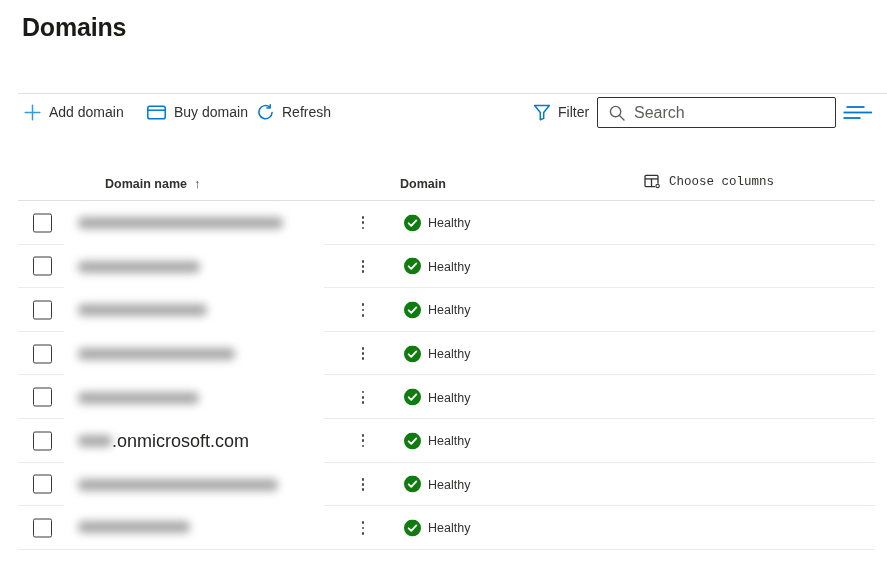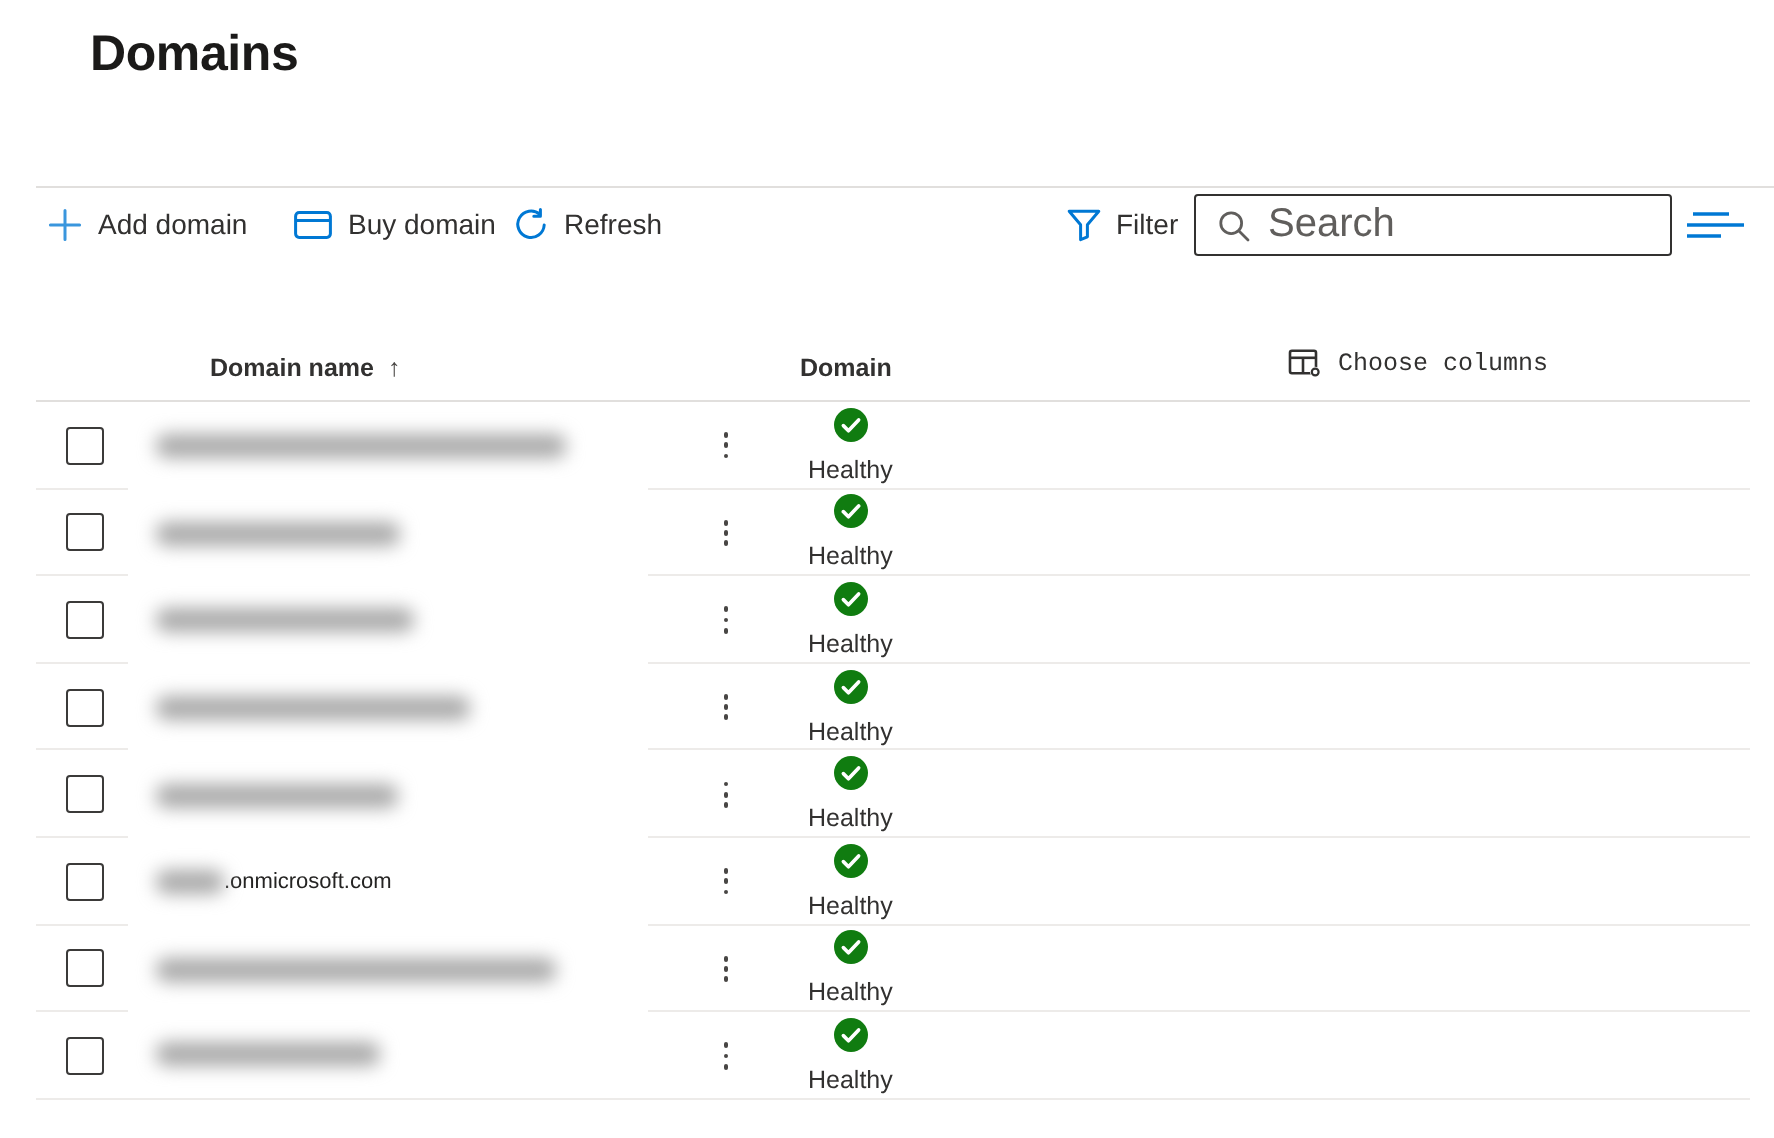--- a/index.html
+++ b/index.html
@@ -1,42 +1,42 @@
 <!DOCTYPE html>
 <html><head>
 <meta charset="utf-8">
 <style>
   * { margin:0; padding:0; box-sizing:border-box; }
   body { background:#fff; font-family:"Liberation Sans", sans-serif; }
   .screen { position:relative; width:887px; height:569px; background:#fff; overflow:hidden; }
 
   .page-title {
     position:absolute; left:22px; top:13px;
-    font-size:25px; font-weight:700; color:#1b1a19; letter-spacing:-0.2px;margin-left:23px;
+    font-size:25px; font-weight:700; color:#1b1a19; letter-spacing:-0.2px;
   }
 
   
   .toolbar { position:absolute; left:0; right:0; top:93px; height:38px; }
   .toolbar-topline { position:absolute; left:18px; right:0; top:0; height:1px; background:#e1dfdd; }
   .tb-btn {
     position:absolute; top:0; height:38px; display:flex; align-items:center; gap:8px;
     cursor:pointer; background:none; border:none; font-family:inherit;justify-content:center;
   }
   .tb-btn .lbl { font-size:14px; color:#323130; white-space:nowrap; }
   .tb-add { left:24px; }
   .tb-buy { left:147px; }
   .tb-refresh { left:257px; }
   .tb-filter { left:533px; gap:7px; }
   .searchbox {
     position:absolute; left:597px; top:4px; width:239px; height:31px;
     border:1px solid #323130; border-radius:2px; background:#fff;
     display:flex; align-items:center; padding-left:11px;
   }
   .searchbox input {
-    border:none; outline:none; flex:1; font-size:20px; color:#323130;
+    border:none; outline:none; flex:1; font-size:16px; color:#323130;
     font-family:inherit; margin-left:9px; background:transparent; min-width:0;
   }
   .searchbox input::placeholder { color:#605e5c; opacity:1; }
   .lines-btn { position:absolute; left:842px; top:10px; width:32px; height:18px;
     background:none; border:none; cursor:pointer; padding:0; }
 
   
   .thead { position:absolute; left:0; right:0; top:170px; height:31px; }
   .thead-line { position:absolute; left:18px; right:12px; bottom:0; height:1px; background:#e1dfdd; }
   .th-domain { position:absolute; left:80px; top:7px; font-size:12.5px; font-weight:600; color:#323130; cursor:pointer;padding-left:25px; }
@@ -56,30 +56,30 @@
   }
   .domain-cell {
     position:absolute; left:64px; top:0; width:260px; height:calc(100% + 1px);
     background:#fff; z-index:2; display:flex; align-items:center; padding-left:14px;
   }
   .domain-cell.last { height:calc(100% - 1px); }
   .redacted {
     display:inline-block; height:12px; border-radius:5px;
     background:#a9a9a9; filter:blur(4.5px); flex:none;
   }
-  .domain-visible { font-size:11px; color:#252423; white-space:nowrap; }
+  .domain-visible { font-size:18px; color:#252423; white-space:nowrap; }
   .more-btn {
     position:absolute; left:354px; top:50%; transform:translateY(-50%);
     width:18px; height:22px; display:flex; flex-direction:column; justify-content:center;
     align-items:center; gap:2.4px; background:none; border:none; cursor:pointer; z-index:3;
   }
   .more-btn i { width:2.8px; height:2.8px; border-radius:50%; background:#484644; }
   .status-cell {
     position:absolute; left:404px; top:50%; transform:translateY(-50%);
-    display:flex; align-items:center; gap:7px;flex-direction:column;
+    display:flex; align-items:center; gap:7px;
   }
   .status-cell .lbl { font-size:12.5px; color:#323130; }
   svg { display:block; }
 </style>
 </head>
 <body>
 
 <div class="screen">
 
   <div class="page-title">Domains</div>

